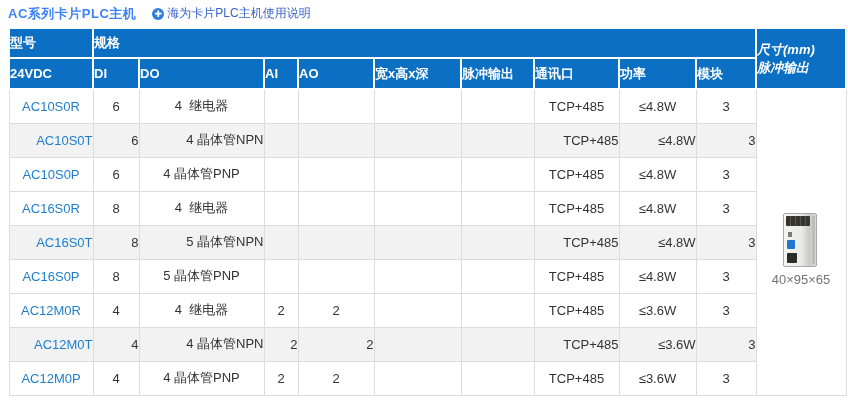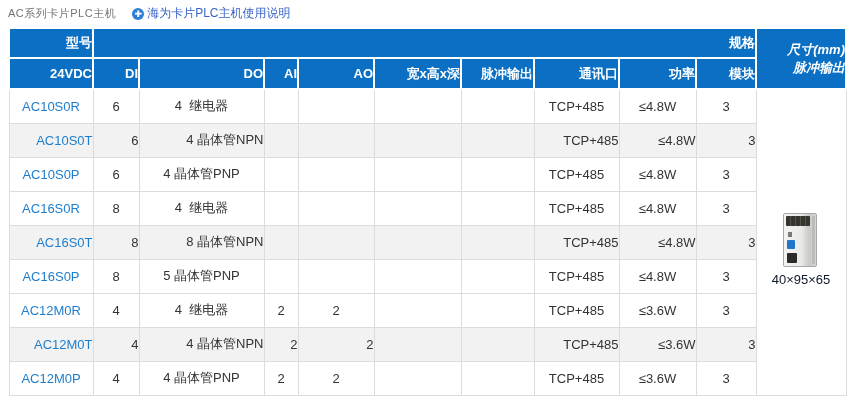--- a/index.html
+++ b/index.html
@@ -8,21 +8,21 @@
     background: #ffffff;
     font-family: "Liberation Sans", "DejaVu Sans", sans-serif;
     overflow: hidden;
   }
   
   .topbar {
     display: flex; align-items: center;
     padding: 6px 8px 6px 8px; height: 27px;
   }
   .page-title {
-    font-size: 11px; font-weight: normal; color: #737373;
+    font-size: 13px; font-weight: bold; color: #3b82f6;
     letter-spacing: 0.5px;
   }
   .doc-link {
     display: inline-flex; align-items: center;
     margin-left: 16px; text-decoration: none;
     font-size: 12px; color: #3a63c9; cursor: pointer;
   }
   .doc-link .circle-icon {
     display: inline-block; width: 12px; height: 12px;
     margin-right: 3px; border-radius: 50%;
@@ -35,21 +35,21 @@
     margin-left: 8px;
     width: 837px;
     table-layout: fixed;
     border-collapse: collapse;
     font-size: 13px;
   }
   thead th {
     background: #0b70c4;
     color: #ffffff;
     font-weight: bold;
-    text-align: right;
+    text-align: left;
     vertical-align: middle;
     border: 2px solid #ffffff;
   }
   thead tr.h1 th { height: 30px; }
   thead tr.h2 th { height: 31px; }
   th.dim-head { line-height: 1.35; font-style: italic; }
   tbody td {
     height: 34px;
     text-align: center;
     vertical-align: middle;
@@ -86,21 +86,21 @@
     background: #2277cc; border-radius: 1px;
   }
   .plc-port {
     position: absolute; left: 9px; top: 41px; width: 10px; height: 10px;
     background: #2b2b29; border-radius: 1px;
   }
   .plc-ridge {
     position: absolute; right: 9px; top: 4px; width: 3px; height: 48px;
     background: #bcbcba;
   }
-  .dim-text { font-size: 13px; color: #0f172a; text-align: center; }
+  .dim-text { font-size: 13px; color: #737373; text-align: center; }
 </style>
 </head>
 <body>
 
 <div class="topbar">
   <span class="page-title">AC系列卡片PLC主机</span>
   <a class="doc-link">
     <span class="circle-icon">✚</span>
     <span>海为卡片PLC主机使用说明</span>
   </a>
@@ -200,21 +200,21 @@
         <td></td>
         <td></td>
         <td></td>
         <td>TCP+485</td>
         <td>≤4.8W</td>
         <td>3</td>
       </tr>
       <tr>
         <td><a class="model-link">AC16S0T</a></td>
         <td>8</td>
-        <td>8 晶体管NPN</td>
+        <td>5 晶体管NPN</td>
         <td></td>
         <td></td>
         <td></td>
         <td></td>
         <td>TCP+485</td>
         <td>≤4.8W</td>
         <td>3</td>
       </tr>
       <tr>
         <td><a class="model-link">AC16S0P</a></td>

